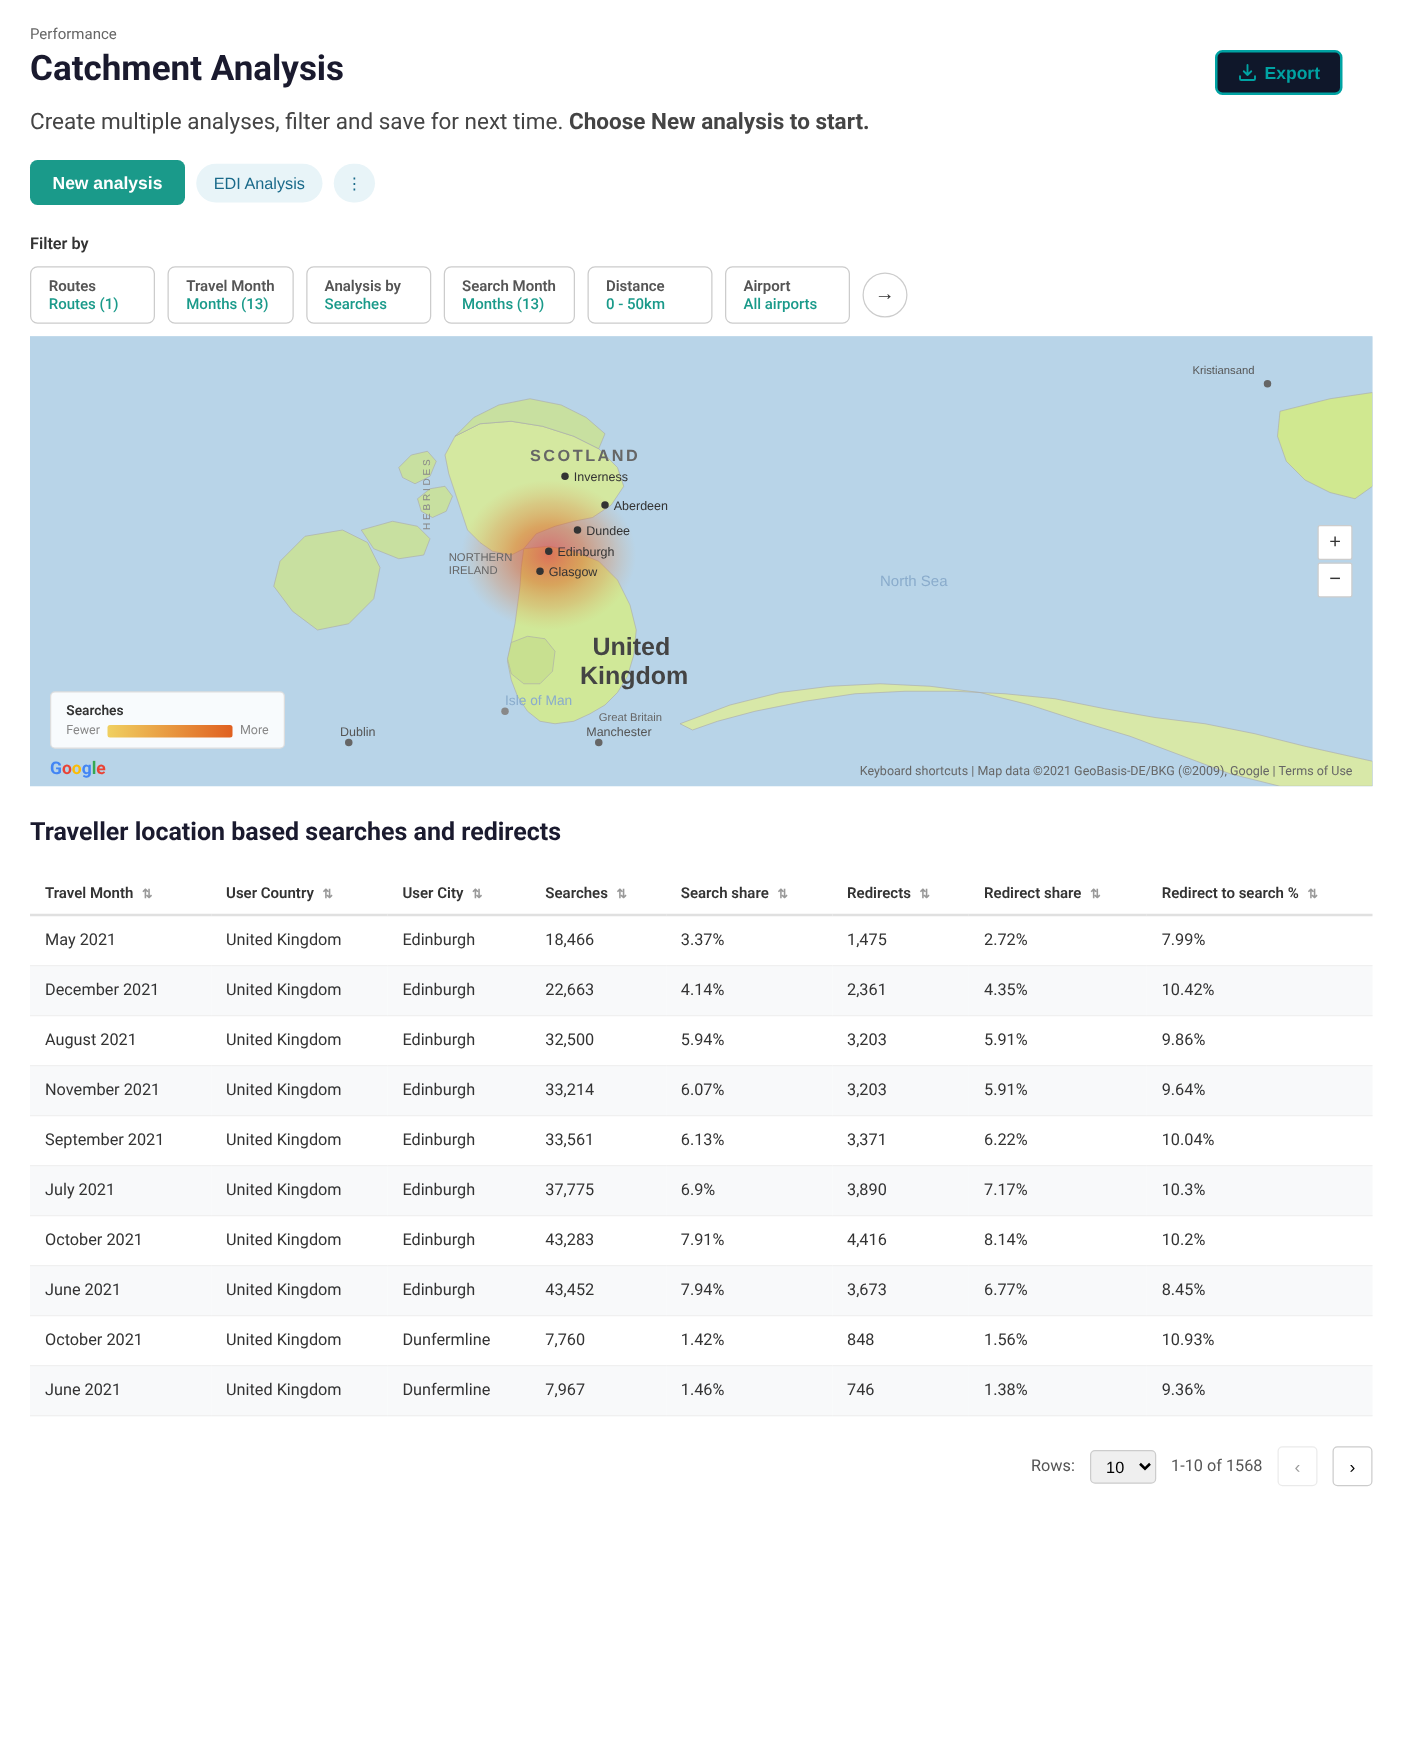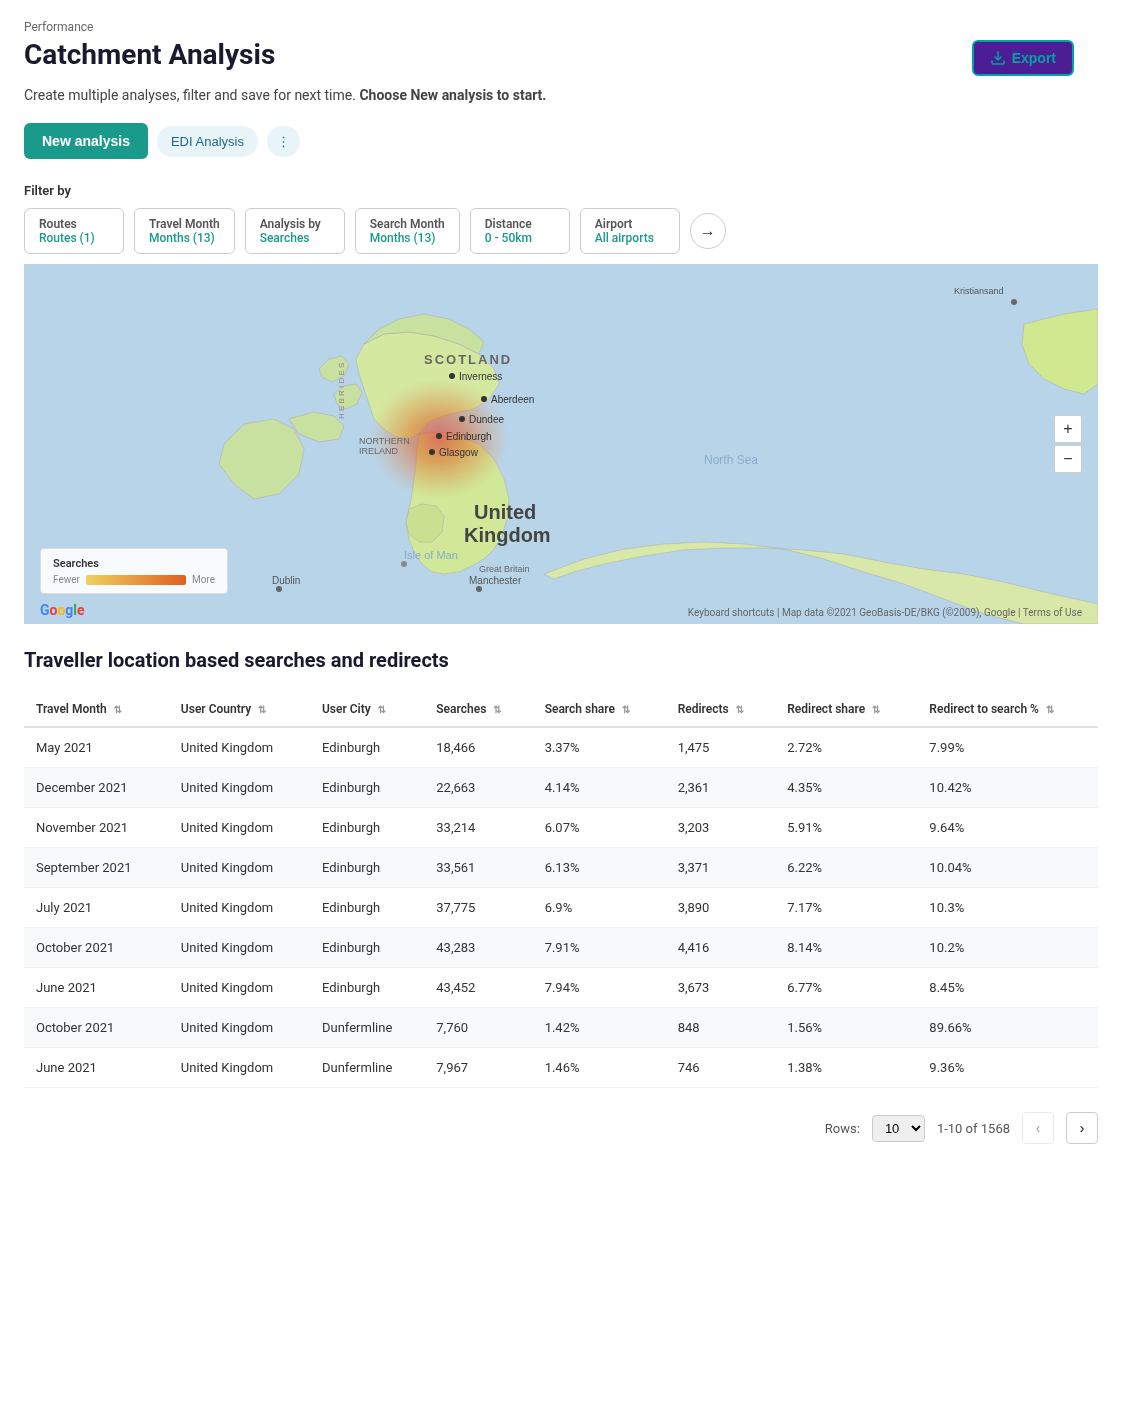--- a/index.html
+++ b/index.html
@@ -10,33 +10,33 @@
     .performance-label { font-size: 12px; color: #666; margin-bottom: 4px; }
     .page-title { font-size: 28px; font-weight: 700; color: #1a1a2e; margin-bottom: 16px; }
     
     .export-btn {
       position: absolute;
       top: 20px;
       right: 24px;
       display: flex;
       align-items: center;
       gap: 6px;
-      background: #4c1d95;
+      background: #0f172a;
       border: 2px solid #00a3a3;
       color: #00a3a3;
       padding: 8px 16px;
       border-radius: 6px;
       cursor: pointer;
       font-weight: 600;
       font-size: 14px;
     }
     
     .header-area { position: relative; }
     
-    .subtitle { font-size: 14px; color: #444; margin-bottom: 20px; }
+    .subtitle { font-size: 18px; color: #444; margin-bottom: 20px; }
     .subtitle strong { font-weight: 700; }
     
     .analysis-tabs { display: flex; gap: 9px; align-items: center; margin-bottom: 24px; }
     
     .btn-new-analysis {
       background: #1a9a8a;
       color: #fff;
       border: none;
       padding: 10px 18px;
       border-radius: 6px;
@@ -439,20 +439,30 @@
           <td>December 2021</td>
           <td>United Kingdom</td>
           <td>Edinburgh</td>
           <td>22,663</td>
           <td>4.14%</td>
           <td>2,361</td>
           <td>4.35%</td>
           <td>10.42%</td>
         </tr>
         <tr>
+          <td>August 2021</td>
+          <td>United Kingdom</td>
+          <td>Edinburgh</td>
+          <td>32,500</td>
+          <td>5.94%</td>
+          <td>3,203</td>
+          <td>5.91%</td>
+          <td>9.86%</td>
+        </tr>
+        <tr>
           <td>November 2021</td>
           <td>United Kingdom</td>
           <td>Edinburgh</td>
           <td>33,214</td>
           <td>6.07%</td>
           <td>3,203</td>
           <td>5.91%</td>
           <td>9.64%</td>
         </tr>
         <tr>
@@ -496,21 +506,21 @@
           <td>8.45%</td>
         </tr>
         <tr>
           <td>October 2021</td>
           <td>United Kingdom</td>
           <td>Dunfermline</td>
           <td>7,760</td>
           <td>1.42%</td>
           <td>848</td>
           <td>1.56%</td>
-          <td>89.66%</td>
+          <td>10.93%</td>
         </tr>
         <tr>
           <td>June 2021</td>
           <td>United Kingdom</td>
           <td>Dunfermline</td>
           <td>7,967</td>
           <td>1.46%</td>
           <td>746</td>
           <td>1.38%</td>
           <td>9.36%</td>

